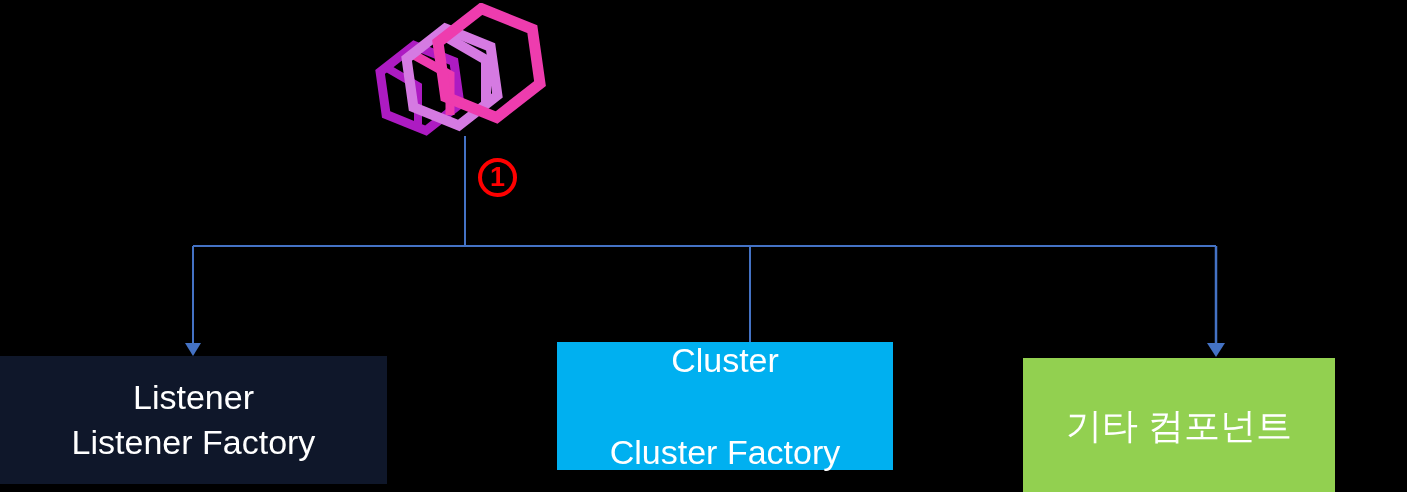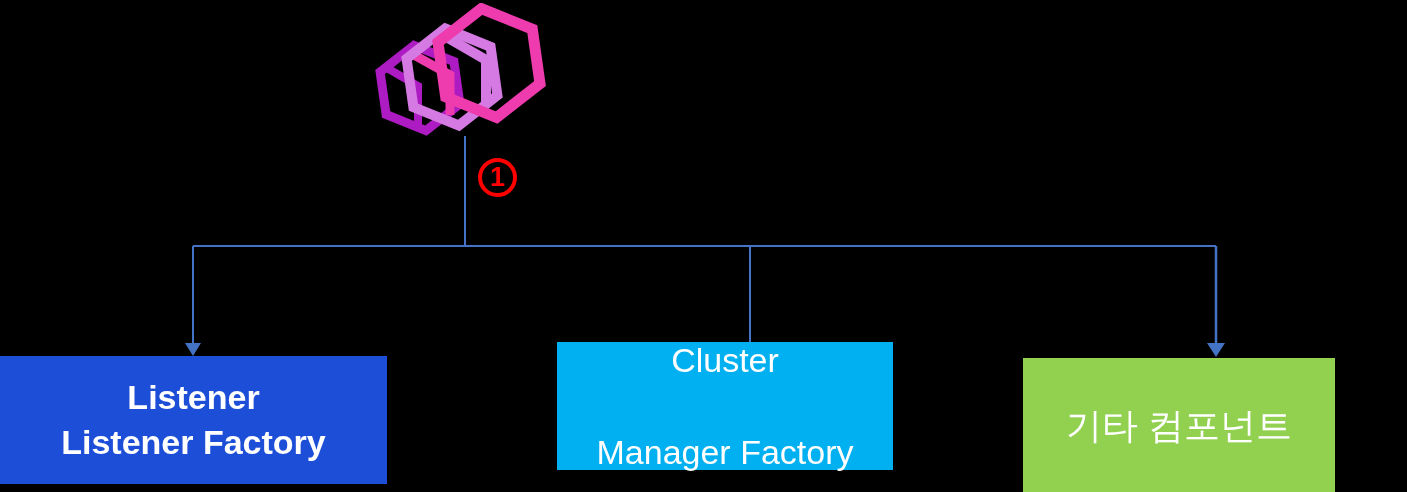--- a/index.html
+++ b/index.html
@@ -56,27 +56,27 @@
     <polygon points="75.2,25.5 120.6,43.8 127.4,92.4 88.8,122.5 43.4,104.2 36.6,55.6" fill="none" stroke-width="10" stroke-linejoin="miter" stroke="#d57ae2"></polygon>
 
     <polyline points="78,35 116,57 116,100" fill="none" stroke-width="10" stroke="#d57ae2"></polyline>
     <polygon points="111.4,5.6 162.3,26.1 170,80.6 126.6,114.5 75.7,93.9 68,39.4" fill="none" stroke-width="11" stroke-linejoin="miter" stroke="#ee3cae"></polygon>
   </svg>
 
   <div class="step-badge" style="color: rgb(255, 0, 0); border-color: rgb(255, 0, 0);">
     <span>1</span>
   </div>
 
-  <div class="node" id="node-listener" style="background: #1d4ed8; color: rgb(255, 255, 255); font-weight: bold;">
+  <div class="node" id="node-listener" style="background: #0f172a; color: rgb(255, 255, 255);">
     <span class="line">Listener</span>
     <span class="line">Listener Factory</span>
   </div>
 
   <div class="node" id="node-cluster" style="background: rgb(0, 176, 240); color: rgb(255, 255, 255);">
     <span class="line">Cluster</span>
-    <span class="line">Manager Factory</span>
+    <span class="line">Cluster Factory</span>
   </div>
 
   <div class="node" id="node-other" style="background: rgb(146, 208, 80); color: rgb(255, 255, 255);">
     <span class="line">기타 컴포넌트</span>
   </div>
 
 </div>
 
 </body></html>

